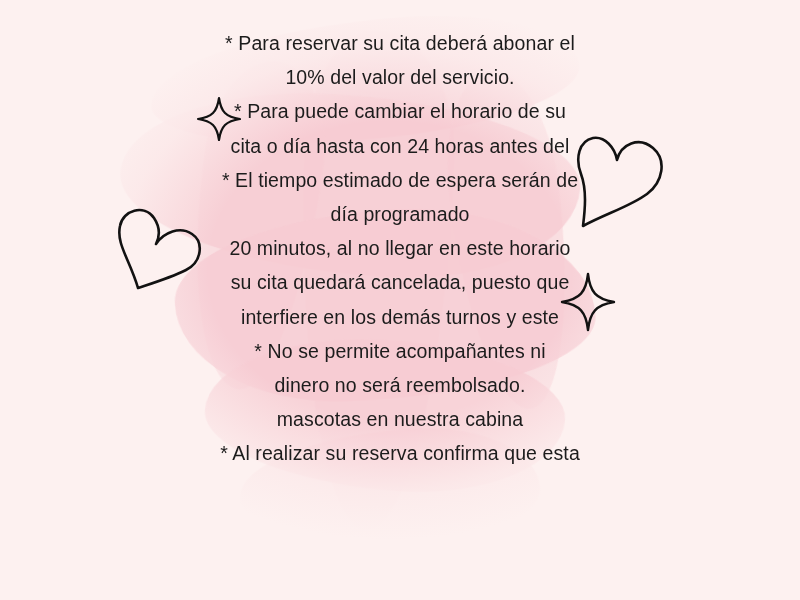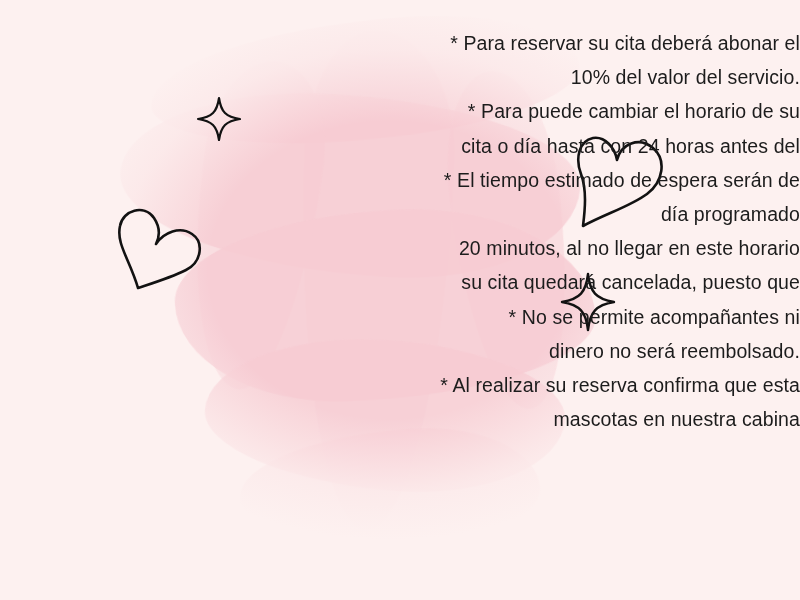--- a/index.html
+++ b/index.html
@@ -103,21 +103,21 @@
   .doodle.heart-right { left: 575px; top: 118px; }
   .doodle.sparkle-top { left: 196px; top: 96px; }
   .doodle.sparkle-mid { left: 560px; top: 272px; }
 
   
   #text-block {
     position: absolute;
     left: 0;
     top: 26px;
     width: 800px;
-    text-align: right;
+    text-align: center;
     color: #1c1c1c;
     font-size: 19.5px;
     line-height: 34.2px;
     letter-spacing: 0.1px;
   }
   #text-block .line {
     white-space: pre;
   }
 </style>
 </head>
@@ -161,19 +161,20 @@
 
   <div id="text-block">
     <div class="line">* Para reservar su cita deberá abonar el</div>
     <div class="line">10% del valor del servicio.</div>
     <div class="line">* Para puede cambiar el horario de su</div>
     <div class="line">cita o día hasta con 24 horas antes del</div>
     <div class="line">* El tiempo estimado de espera serán de</div>
     <div class="line">día programado</div>
     <div class="line">20 minutos, al no llegar en este horario</div>
     <div class="line">su cita quedará cancelada, puesto que</div>
+    <div class="line">interfiere en los demás turnos y este</div>
     <div class="line">* No se permite acompañantes ni</div>
     <div class="line">dinero no será reembolsado.</div>
+    <div class="line">mascotas en nuestra cabina</div>
     <div class="line">* Al realizar su reserva confirma que esta</div>
-    <div class="line">mascotas en nuestra cabina</div>
   </div>
 
 </div>
 
 </body></html>

